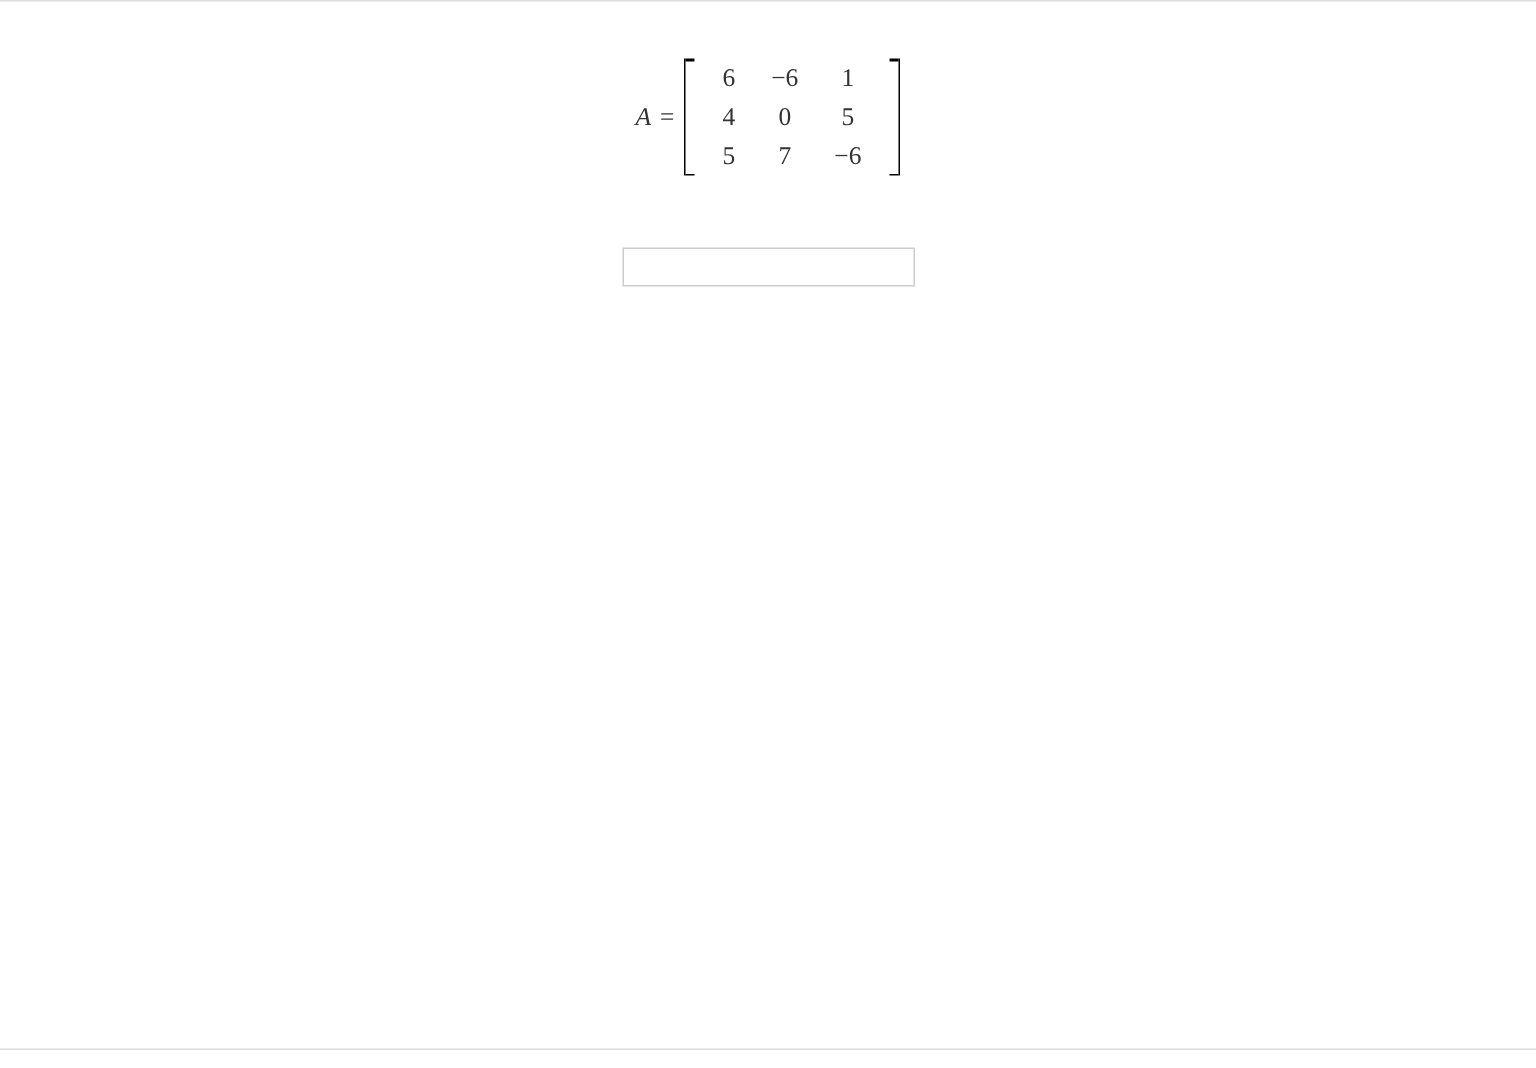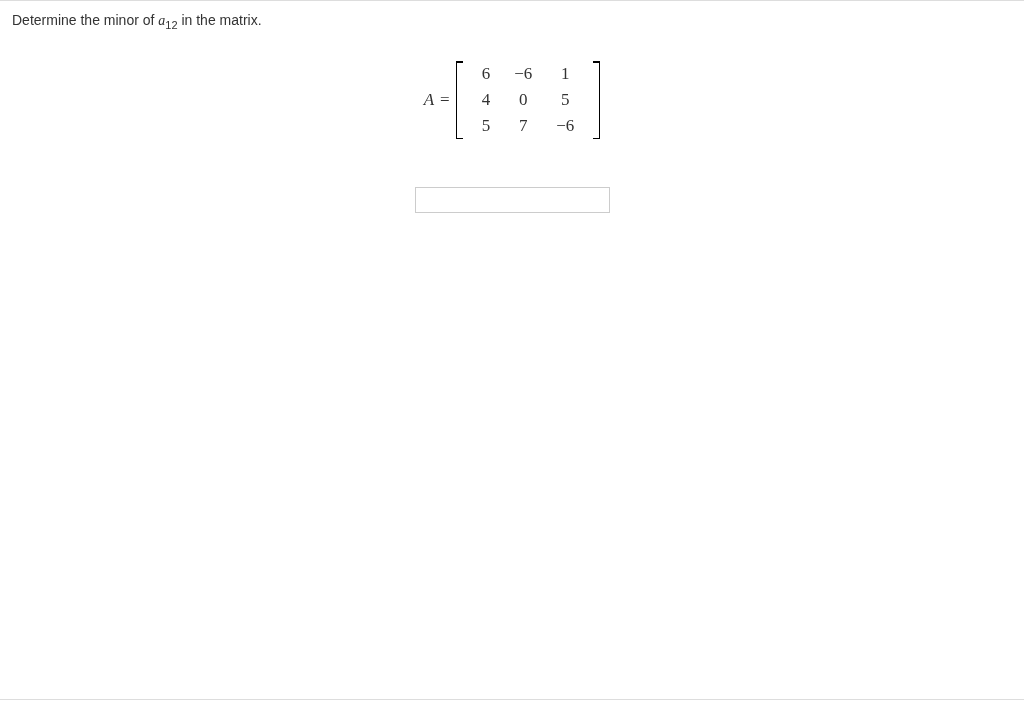--- a/index.html
+++ b/index.html
@@ -103,23 +103,20 @@
     font-size: 14px;
     background: #fff;
   }
 </style>
 </head>
 <body>
 
 <div class="container">
 
   <div class="question-area">
-    <p class="prompt">
-      <span>Determine the minor of </span><span style="font-style:italic;font-family:'Times New Roman',serif;">a</span><span class="sub">12</span><span> in the matrix.</span>
-    </p>
 
     <div class="matrix-block">
       <div class="matrix-wrap">
         <span class="lhs">A</span>
         <span> = </span>
         <span class="bracket-l"></span>
         <table class="matrix">
           <tbody>
               <tr>
             <td>6</td>

